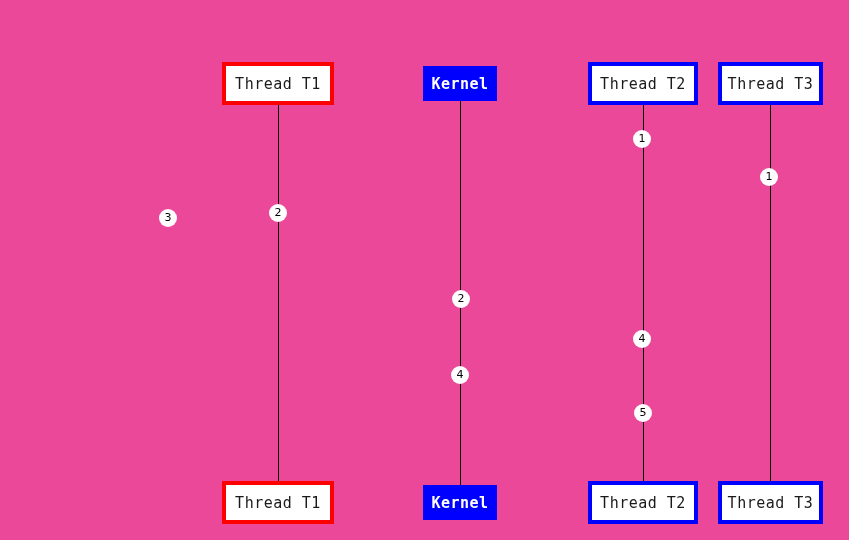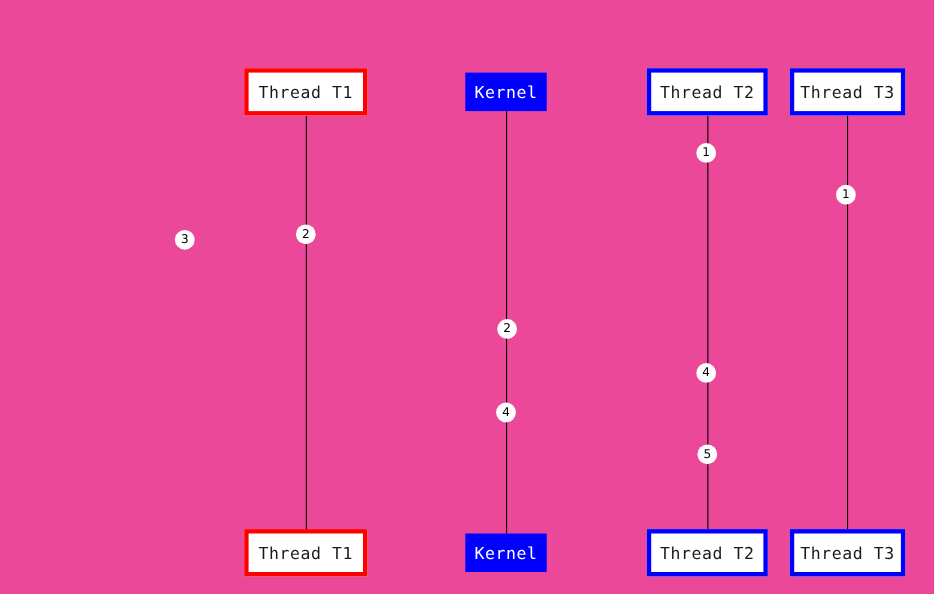--- a/index.html
+++ b/index.html
@@ -30,20 +30,21 @@
   .participant.framed {
     background: #FFFFFF;
     border-style: solid;
     color: #1A1A1A;
     font-size: 15px;
   }
   .participant.solid {
     border: none;
     color: #FFFFFF;
     font-size: 15px;
+    font-weight: bold;
   }
 
   
   .lifeline {
     position: absolute;
     width: 1px;
     background: #000000;
   }
 
   

